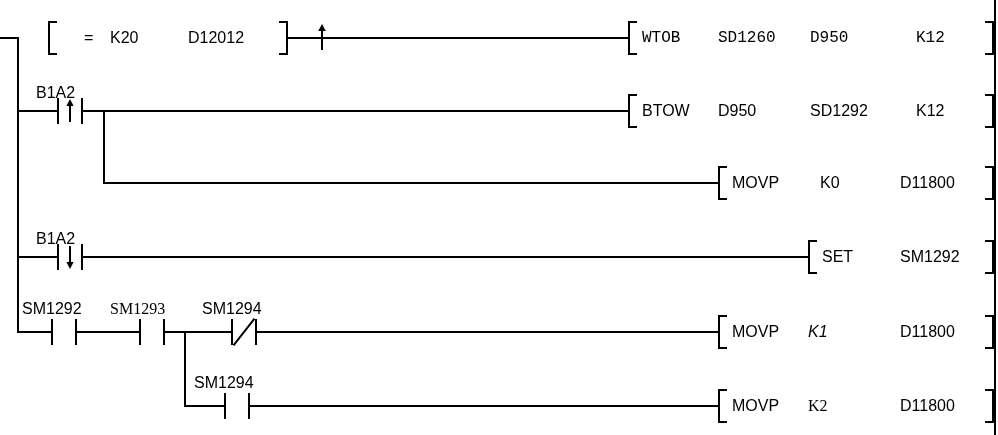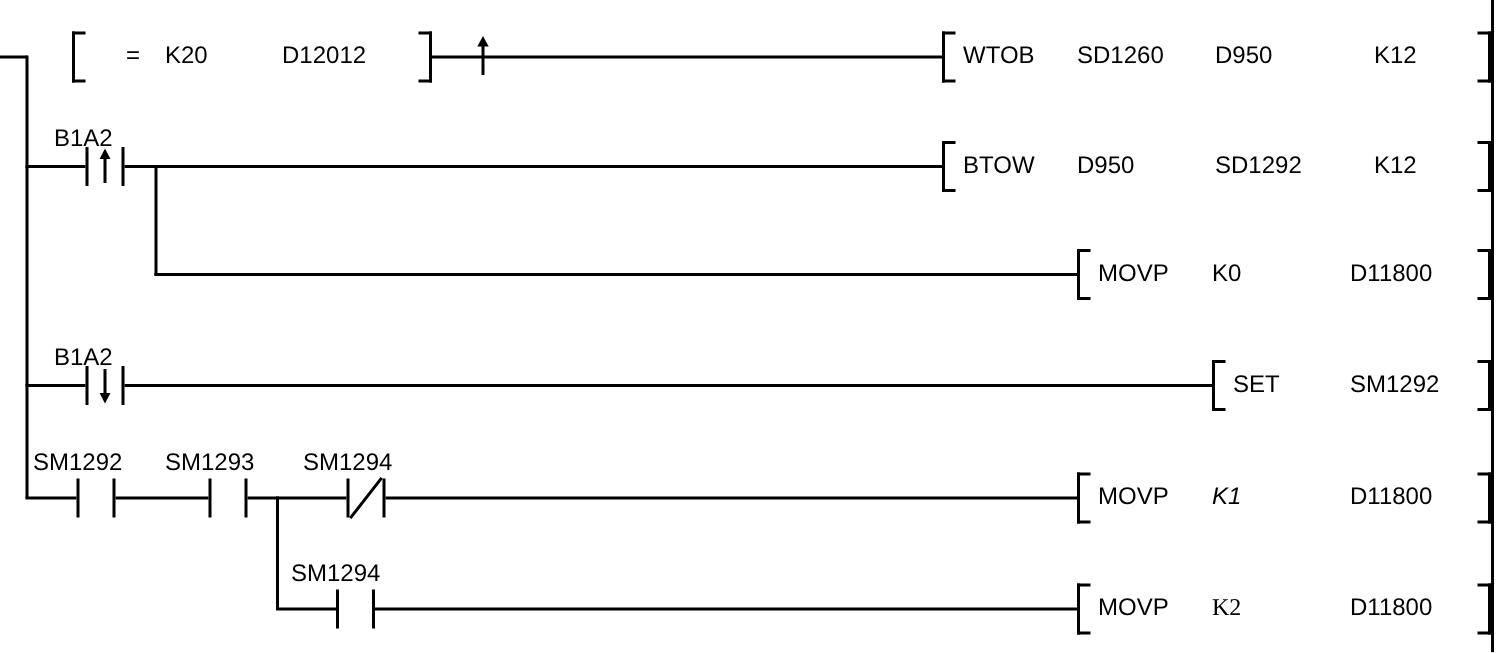--- a/index.html
+++ b/index.html
@@ -130,21 +130,21 @@
 
   <div class="wire-h" style="left:288px; top:37px; width:342px;"></div>
 
   <div class="pulse-marker" style="left:316px; top:24px;">
     <svg width="12" height="26" viewBox="0 0 12 26" xmlns="http://www.w3.org/2000/svg">
       <line x1="6" y1="26" x2="6" y2="3" stroke="#000" stroke-width="2"></line>
       <polygon points="6,0 2.2,7 9.8,7" fill="#000"></polygon>
     </svg>
   </div>
 
-  <div class="instr" style="left:628px; top:21px; width:366px;">
+  <div class="instr" style="left:628px; top:21px; width:366px;font-family:Liberation Mono, monospace;">
     <div class="brk open"></div>
     <div class="brk close"></div>
     <div class="fields">
       <div class="fld" style="left:14px;">WTOB</div>
       <div class="fld" style="left:90px;">SD1260</div>
       <div class="fld" style="left:182px;">D950</div>
       <div class="fld" style="left:288px;">K12</div>
     </div>
   </div>
 
@@ -178,21 +178,21 @@
 
   <div class="wire-v" style="left:103px; top:110px; height:74px;"></div>
 
   <div class="wire-h" style="left:103px; top:182px; width:617px;"></div>
 
   <div class="instr" style="left:718px; top:166px; width:276px;">
     <div class="brk open"></div>
     <div class="brk close"></div>
     <div class="fields">
       <div class="fld" style="left:14px;">MOVP</div>
-      <div class="fld" style="left:90px;">K0</div>
+      <div class="fld" style="left:102px;">K0</div>
       <div class="fld" style="left:182px;">D11800</div>
     </div>
   </div>
 
   <div class="contact-label" style="left:36px; top:230px;">B1A2</div>
 
   <div class="wire-h" style="left:17px; top:256px; width:40px;"></div>
 
   <div class="contact" style="left:57px; top:244px; width:26px; height:26px;">
     <div class="bar left" style="height:26px;"></div>
@@ -210,21 +210,21 @@
   <div class="instr" style="left:808px; top:240px; width:186px;">
     <div class="brk open"></div>
     <div class="brk close"></div>
     <div class="fields">
       <div class="fld" style="left:14px;">SET</div>
       <div class="fld" style="left:92px;">SM1292</div>
     </div>
   </div>
 
   <div class="contact-label" style="left:22px; top:300px;">SM1292</div>
-  <div class="contact-label" style="left:110px; top:300px;">SM1293</div>
+  <div class="contact-label" style="left:110px; top:300px;font-family:Liberation Serif, serif;">SM1293</div>
   <div class="contact-label" style="left:202px; top:300px;">SM1294</div>
 
   <div class="wire-h" style="left:17px; top:331px; width:34px;"></div>
 
   <div class="contact" style="left:51px; top:319px; width:26px; height:26px;">
     <div class="bar left" style="height:26px;"></div>
     <div class="bar right" style="height:26px;"></div>
   </div>
 
   <div class="wire-h" style="left:77px; top:331px; width:62px;"></div>

